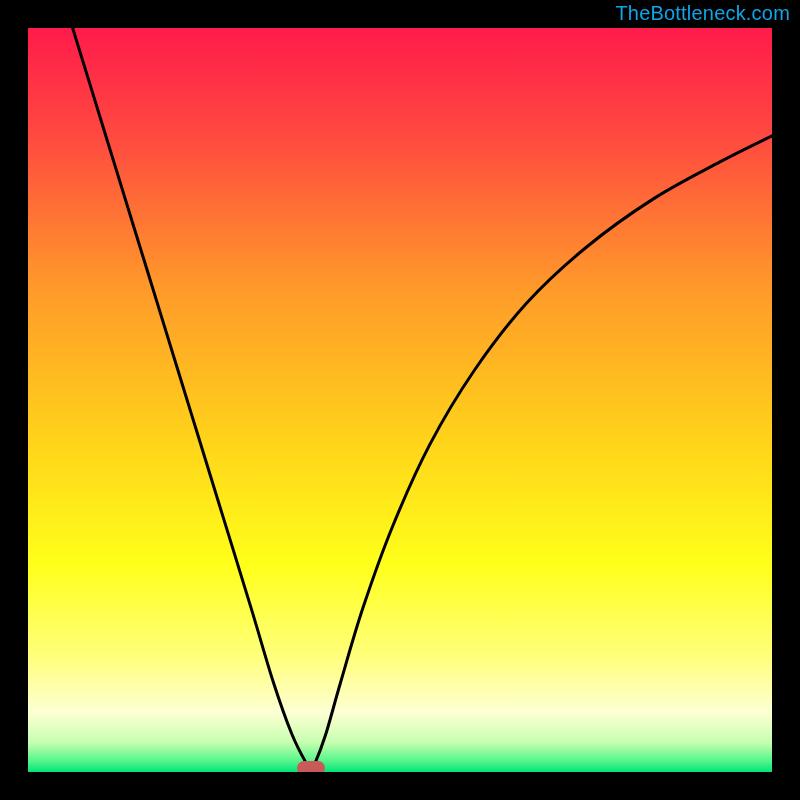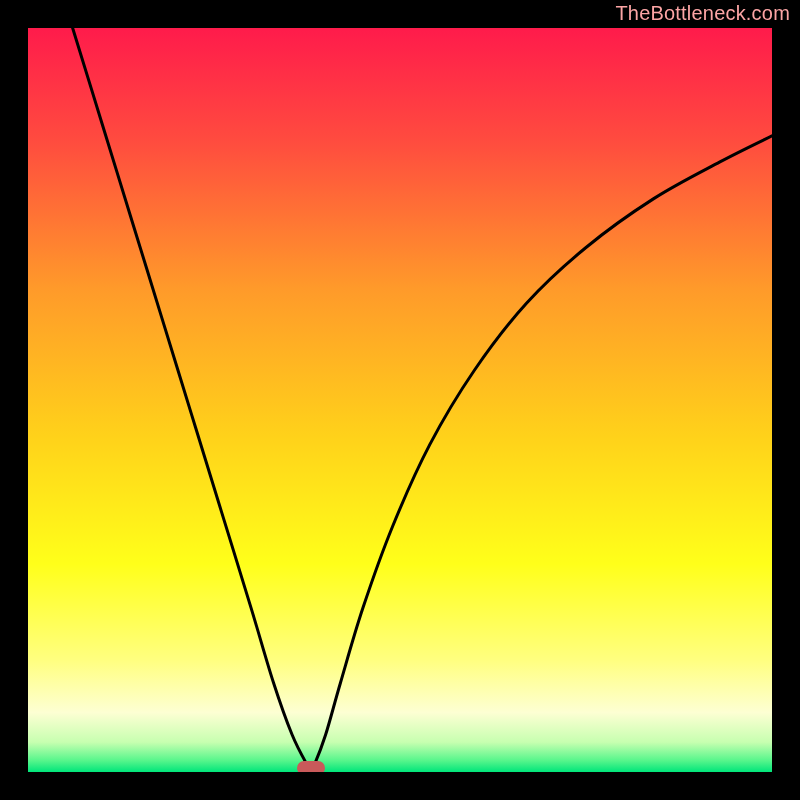--- a/index.html
+++ b/index.html
@@ -48,21 +48,21 @@
     border-radius: 8px;
     transform: translate(-50%, -50%);
   }
   .watermark {
     position: absolute;
     top: 2px;
     right: 10px;
     font-family: Arial, Helvetica, sans-serif;
     font-size: 20px;
     font-weight: 500;
-    color: #fca5a5;
+    color: #0ea5e9;
     letter-spacing: 0.2px;
   }
 </style>
 </head>
 <body>
 
 <div class="frame">
 
   <div class="plot">
     <div class="gradient" id="grad" style="background: linear-gradient(rgb(255, 27, 75) 0%, rgb(255, 75, 63) 15%, rgb(255, 154, 42) 35%, rgb(255, 210, 26) 55%, rgb(255, 255, 26) 72%, rgb(255, 255, 128) 85%, rgb(253, 255, 211) 92%, rgb(199, 255, 176) 96%, rgb(85, 245, 139) 98.5%, rgb(0, 229, 122) 100%);"></div>

